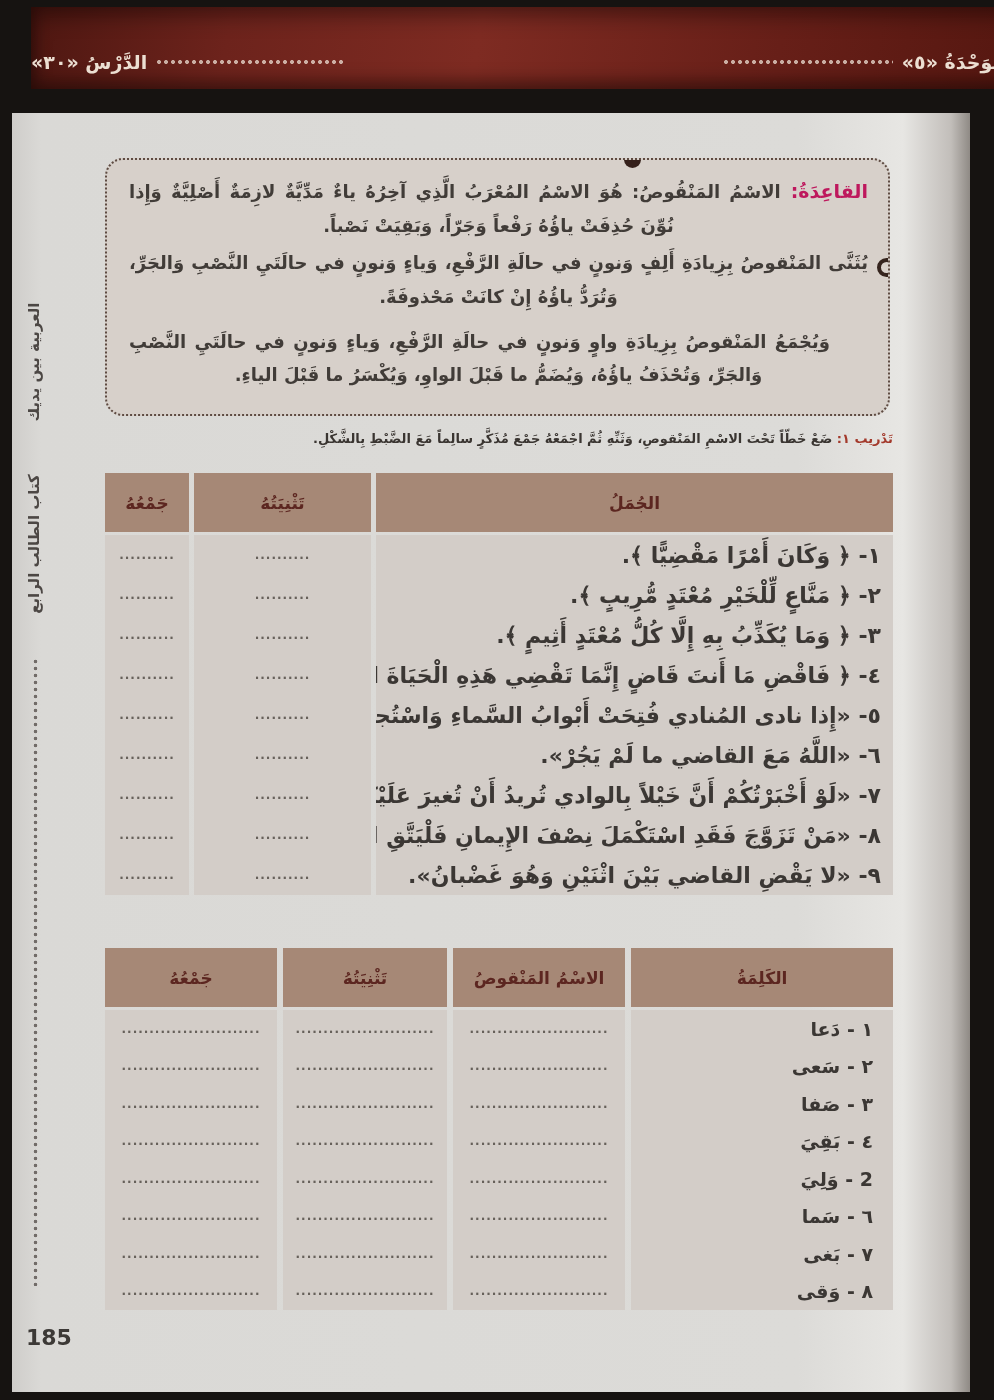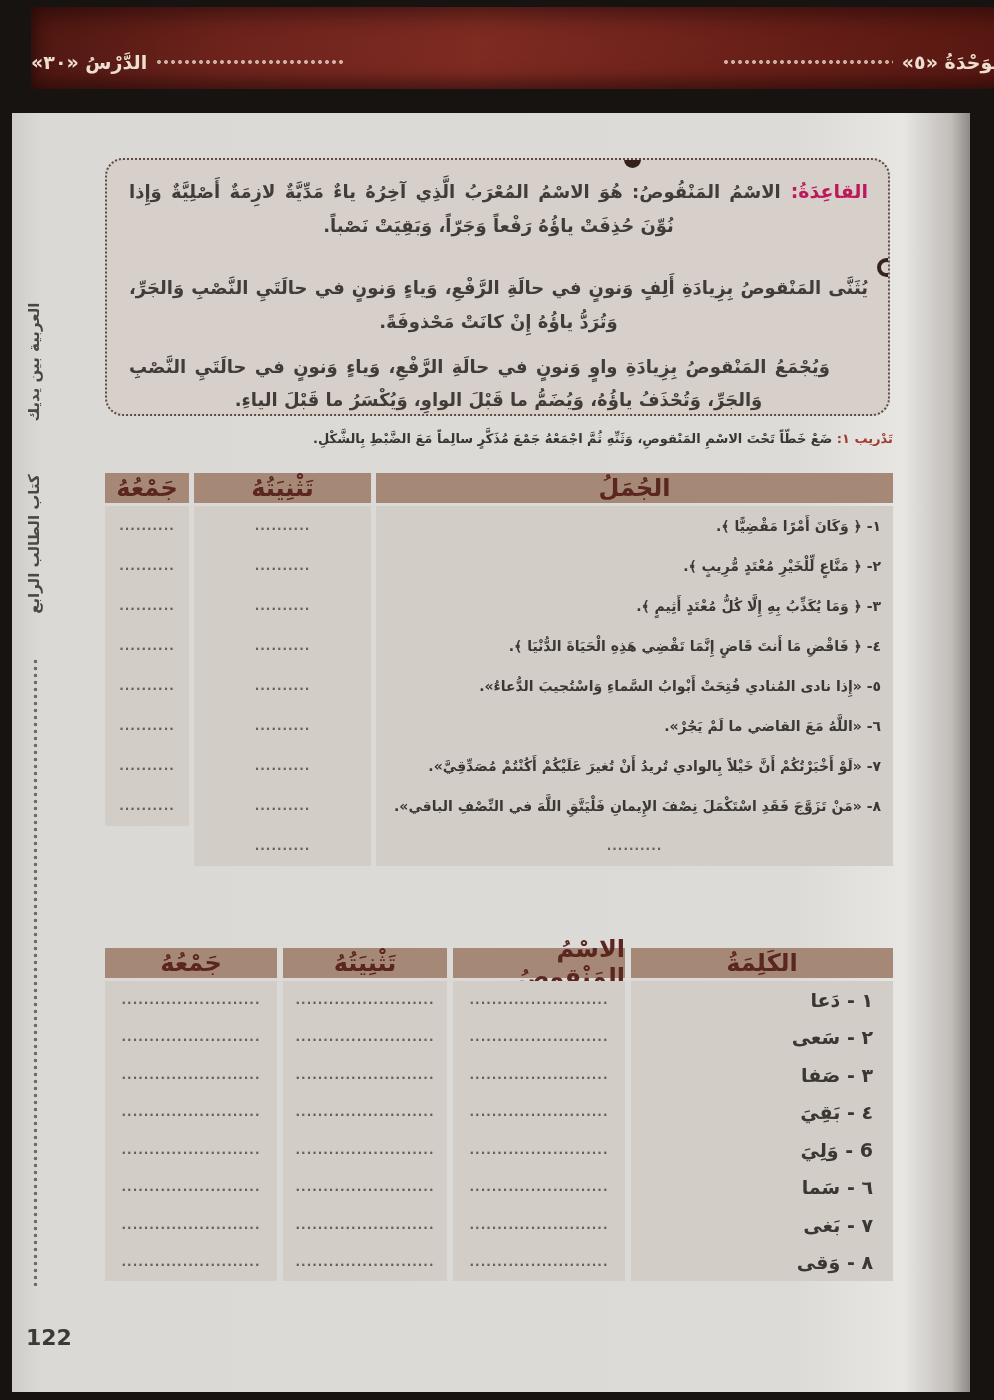--- a/index.html
+++ b/index.html
@@ -40,21 +40,21 @@
     background-size:7px 7px;}
 
   
   .rule-box{
     position:absolute;left:93px;top:45px;width:785px;height:258px;box-sizing:border-box;
     background:#d7d0ca;border:2px dotted #5e4b42;border-radius:18px;
     direction:rtl;padding:8px 20px 6px 22px;overflow:hidden;
   }
   .rule-p{margin:6px 0 0 0;font-size:18px;font-weight:bold;color:#413c38;
     line-height:1.85;text-align:justify;text-align-last:center;}
-  .rule-p.p2{margin-top:29px;}
+  .rule-p.p2{margin-top:4px;}
   .rule-p.p3{margin-top:12px;text-indent:38px;}
   .rule-label{color:#be185d;font-size:19px;padding-left:10px;}
   .dot-solid{position:absolute;left:517px;top:-9px;width:17px;height:17px;border-radius:50%;background:#35201b;}
   .dot-open{position:absolute;right:-8px;top:98px;width:11px;height:11px;border-radius:50%;
     border:4px solid #35241e;background:#d9d2cc;}
 
   
   .ex-head{position:absolute;left:93px;width:788px;direction:rtl;text-align:right;
     font-size:13px;font-weight:bold;color:#3a3531;}
   .ex-head.one{top:318px;}
@@ -64,24 +64,24 @@
   
   .tbl{position:absolute;left:93px;width:788px;direction:rtl;}
   .tbl.t1{top:360px;}
   .tbl.t2{top:835px;}
   .thead{display:grid;column-gap:5px;}
   .tbody{display:grid;column-gap:5px;margin-top:3px;}
   .t1 .thead,.t1 .tbody{grid-template-columns:517px 177px 84px;}
   .t2 .thead,.t2 .tbody{grid-template-columns:262px 172px 164px 172px;column-gap:6px;}
   .t1 .tbody{grid-auto-rows:40px;}
   .t2 .tbody{grid-auto-rows:37.5px;}
-  .th{height:30px;background:#a68876;display:flex;align-items:center;justify-content:center;
-    font-weight:bold;font-size:24px;color:#5c2620;}
+  .th{height:59px;background:#a68876;display:flex;align-items:center;justify-content:center;
+    font-weight:bold;font-size:17px;color:#5c2620;}
   .cell{background:#d3cdc8;display:flex;align-items:center;overflow:hidden;}
-  .cell.sent{justify-content:flex-start;padding-right:12px;font-size:14px;font-weight:bold;
+  .cell.sent{justify-content:flex-start;padding-right:12px;font-size:22px;font-weight:bold;
     color:#3b3734;white-space:nowrap;}
   .cell.word{justify-content:flex-start;padding-right:20px;font-size:19px;font-weight:bold;color:#3b3734;}
   .cell.dots{justify-content:center;color:#66605a;font-size:12px;letter-spacing:1px;font-weight:bold;}
 
   .pagenum{position:absolute;left:14px;top:1212px;font-size:22px;font-weight:bold;
     color:#3c3936;direction:rtl;}
 </style>
 </head>
 <body>
 
@@ -136,20 +136,21 @@
         <div class="cell dots">..........</div>
         <div class="cell sent">٦- «اللَّهُ مَعَ القاضي ما لَمْ يَجُرْ».</div>
         <div class="cell dots">..........</div>
         <div class="cell dots">..........</div>
         <div class="cell sent">٧- «لَوْ أَخْبَرْتُكُمْ أَنَّ خَيْلاً بِالوادي تُريدُ أَنْ تُغيرَ عَلَيْكُمْ أَكُنْتُمْ مُصَدِّقِيَّ».</div>
         <div class="cell dots">..........</div>
         <div class="cell dots">..........</div>
         <div class="cell sent">٨- «مَنْ تَزَوَّجَ فَقَدِ اسْتَكْمَلَ نِصْفَ الإِيمانِ فَلْيَتَّقِ اللَّهَ في النِّصْفِ الباقي».</div>
         <div class="cell dots">..........</div>
         <div class="cell dots">..........</div>
+        <div class="cell sent">٩- «لا يَقْضِ القاضي بَيْنَ اثْنَيْنِ وَهُوَ غَضْبانُ».</div>
         <div class="cell dots">..........</div>
         <div class="cell dots">..........</div>
       </div>
   </div>
 
 
   <div class="tbl t2">
     <div class="thead">
         <div class="th">الكَلِمَةُ</div>
         <div class="th">الاسْمُ المَنْقوصُ</div>
@@ -166,33 +167,33 @@
         <div class="cell dots">.........................</div>
         <div class="cell dots">.........................</div>
         <div class="cell word">٣ - صَفا</div>
         <div class="cell dots">.........................</div>
         <div class="cell dots">.........................</div>
         <div class="cell dots">.........................</div>
         <div class="cell word">٤ - بَقِيَ</div>
         <div class="cell dots">.........................</div>
         <div class="cell dots">.........................</div>
         <div class="cell dots">.........................</div>
-        <div class="cell word">6 - وَلِيَ</div>
+        <div class="cell word">2 - وَلِيَ</div>
         <div class="cell dots">.........................</div>
         <div class="cell dots">.........................</div>
         <div class="cell dots">.........................</div>
         <div class="cell word">٦ - سَما</div>
         <div class="cell dots">.........................</div>
         <div class="cell dots">.........................</div>
         <div class="cell dots">.........................</div>
         <div class="cell word">٧ - بَغى</div>
         <div class="cell dots">.........................</div>
         <div class="cell dots">.........................</div>
         <div class="cell dots">.........................</div>
         <div class="cell word">٨ - وَقى</div>
         <div class="cell dots">.........................</div>
         <div class="cell dots">.........................</div>
         <div class="cell dots">.........................</div>
       </div>
   </div>
 
-  <div class="pagenum">122</div>
+  <div class="pagenum">185</div>
 </div>
 
 </body></html>

